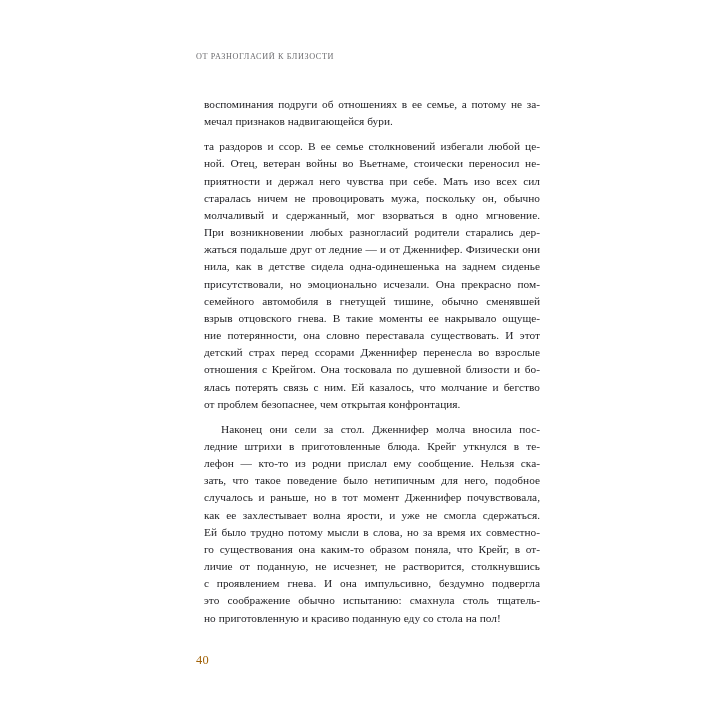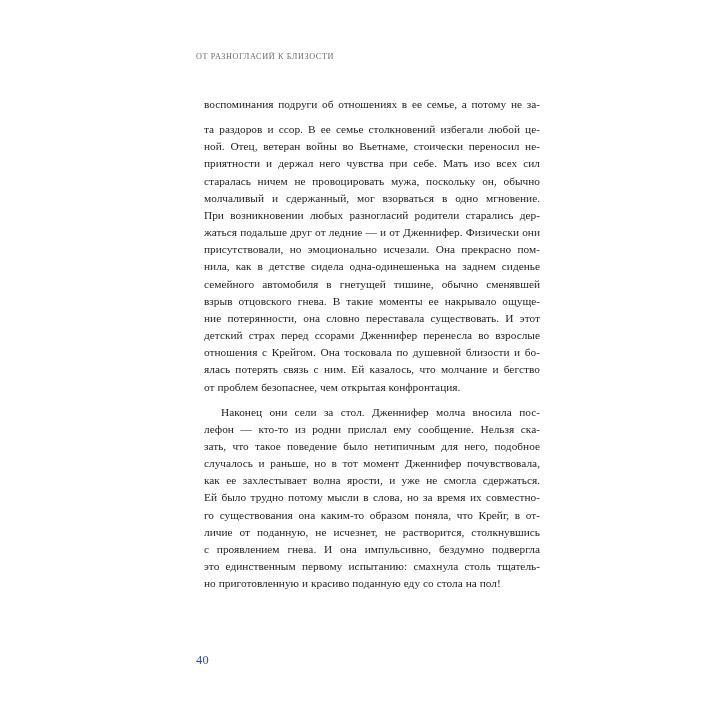--- a/index.html
+++ b/index.html
@@ -68,63 +68,65 @@
   .line.indent {
     text-indent: 17px;
   }
 
   
   #page-number {
     position: absolute;
     left: 196px;
     top: 653px;
     font-size: 12.4px;
-    color: #1d4ed8;
+    color: #a16207;
     letter-spacing: 0.2px;
   }
 </style>
 </head>
 <body>
 
 <div id="page">
 
   <div id="running-header">От разногласий к близости</div>
 
   <div id="text-column">
       <p class="para">
         <span class="line">воспоминания подруги об отношениях в ее семье, а потому не за-</span>
+        <span class="line flush">мечал признаков надвигающейся бури.</span>
       </p>
       <p class="para">
         <span class="line">та раздоров и ссор. В ее семье столкновений избегали любой це-</span>
         <span class="line">ной. Отец, ветеран войны во Вьетнаме, стоически переносил не-</span>
         <span class="line">приятности и держал него чувства при себе. Мать изо всех сил</span>
         <span class="line">старалась ничем не провоцировать мужа, поскольку он, обычно</span>
         <span class="line">молчаливый и сдержанный, мог взорваться в одно мгновение.</span>
         <span class="line">При возникновении любых разногласий родители старались дер-</span>
         <span class="line">жаться подальше друг от ледние — и от Дженнифер. Физически они</span>
+        <span class="line">нила, как в детстве сидела одна-одинешенька на заднем сиденье</span>
         <span class="line">присутствовали, но эмоционально исчезали. Она прекрасно пом-</span>
-        <span class="line">нила, как в детстве сидела одна-одинешенька на заднем сиденье</span>
         <span class="line">семейного автомобиля в гнетущей тишине, обычно сменявшей</span>
         <span class="line">взрыв отцовского гнева. В такие моменты ее накрывало ощуще-</span>
         <span class="line">ние потерянности, она словно переставала существовать. И этот</span>
         <span class="line">детский страх перед ссорами Дженнифер перенесла во взрослые</span>
         <span class="line">отношения с Крейгом. Она тосковала по душевной близости и бо-</span>
         <span class="line">ялась потерять связь с ним. Ей казалось, что молчание и бегство</span>
         <span class="line flush">от проблем безопаснее, чем открытая конфронтация.</span>
       </p>
       <p class="para">
         <span class="line indent">Наконец они сели за стол. Дженнифер молча вносила пос-</span>
+        <span class="line">ледние штрихи в приготовленные блюда. Крейг уткнулся в те-</span>
         <span class="line">лефон — кто-то из родни прислал ему сообщение. Нельзя ска-</span>
         <span class="line">зать, что такое поведение было нетипичным для него, подобное</span>
         <span class="line">случалось и раньше, но в тот момент Дженнифер почувствовала,</span>
         <span class="line">как ее захлестывает волна ярости, и уже не смогла сдержаться.</span>
         <span class="line">Ей было трудно потому мысли в слова, но за время их совместно-</span>
         <span class="line">го существования она каким-то образом поняла, что Крейг, в от-</span>
         <span class="line">личие от поданную, не исчезнет, не растворится, столкнувшись</span>
         <span class="line">с проявлением гнева. И она импульсивно, бездумно подвергла</span>
-        <span class="line">это единственным первому испытанию: смахнула столь тщатель-</span>
+        <span class="line">это соображение обычно испытанию: смахнула столь тщатель-</span>
         <span class="line flush">но приготовленную и красиво поданную еду со стола на пол!</span>
       </p>
     </div>
 
   <div id="page-number">40</div>
 
 </div>
 
 </body></html>

